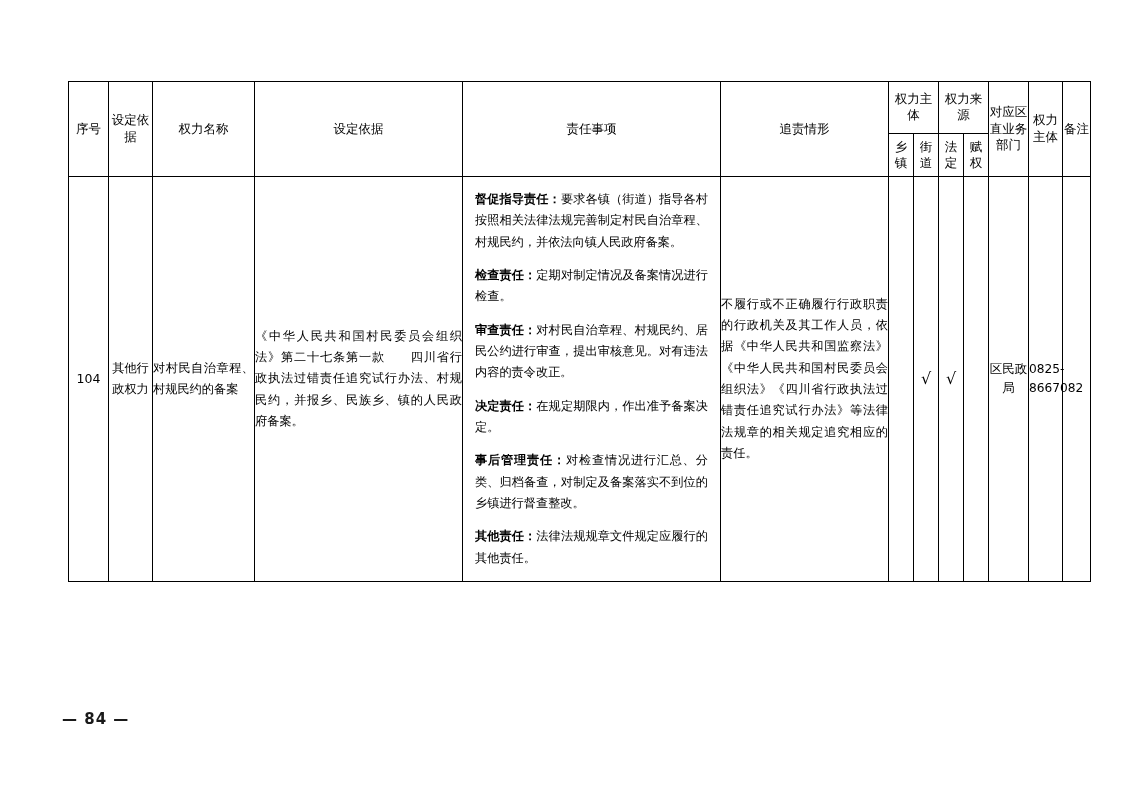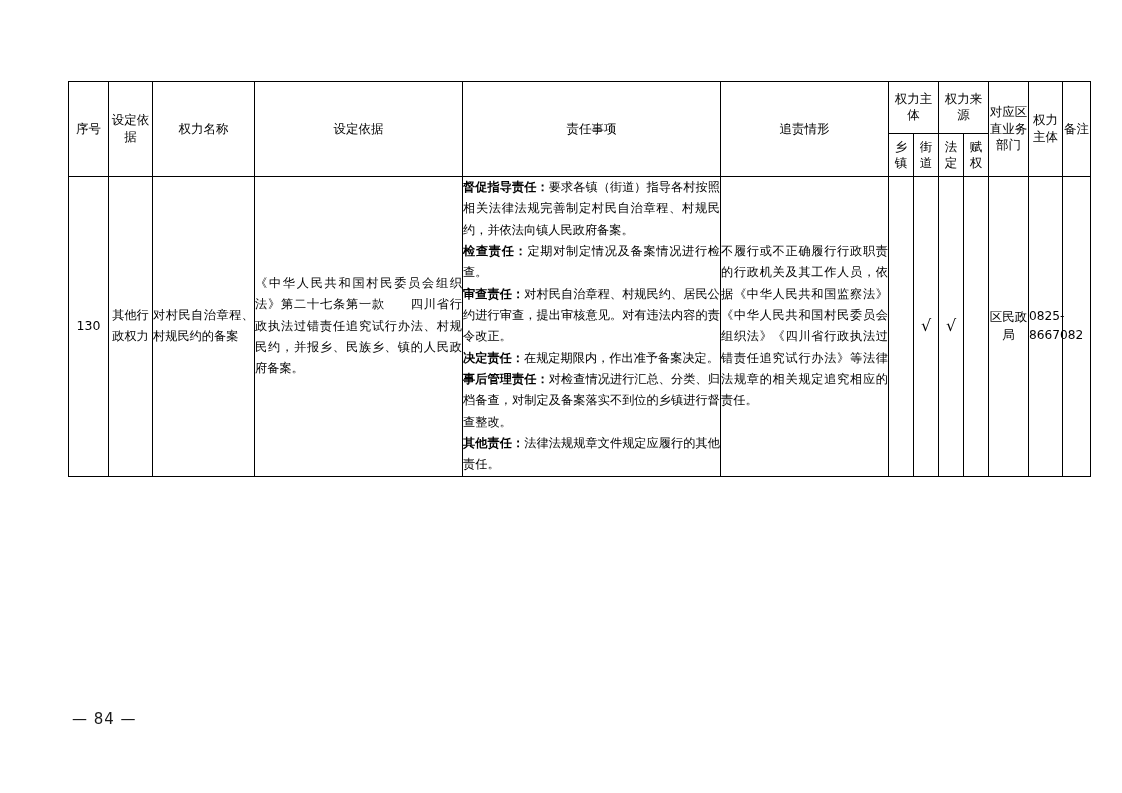--- a/index.html
+++ b/index.html
@@ -92,31 +92,32 @@
   }
   .phone {
     text-align: left;
     font-size: 12.2px;
     line-height: 1.6;
   }
   .lbl {
     font-weight: bold;
   }
   .para {
-    margin: 0;
+    margin: 12px;
     text-indent: 0;
   }
   .page-number {
     position: absolute;
-    left: 72px;
+    left: 62px;
     top: 710px;
     width: 200px;
     font-size: 15px;
     letter-spacing: 1px;
     color: #1a1a1a;
+    font-weight: bold;
   }
 </style>
 </head>
 <body>
 
 <div class="page">
 
   <table class="doc-table">
     <colgroup>
       <col style="width:40px">
@@ -151,21 +152,21 @@
       <tr>
         <td class="hd-sub">乡镇</td>
         <td class="hd-sub">街道</td>
         <td class="hd-sub">法定</td>
         <td class="hd-sub">赋权</td>
       </tr>
     </thead>
 
     <tbody>
       <tr>
-        <td class="cell seq">130</td>
+        <td class="cell seq">104</td>
         <td class="cell c-center">其他行政权力</td>
         <td class="cell c-just">对村民自治章程、村规民约的备案</td>
         <td class="cell c-just">《中华人民共和国村民委员会组织法》第二十七条第一款　　四川省行政执法过错责任追究试行办法、村规民约，并报乡、民族乡、镇的人民政府备案。</td>
         <td class="cell cell-top c-just">
           <div class="para"><span class="lbl">督促指导责任：</span><span>要求各镇（街道）指导各村按照相关法律法规完善制定村民自治章程、村规民约，并依法向镇人民政府备案。</span></div>
           <div class="para"><span class="lbl">检查责任：</span><span>定期对制定情况及备案情况进行检查。</span></div>
           <div class="para"><span class="lbl">审查责任：</span><span>对村民自治章程、村规民约、居民公约进行审查，提出审核意见。对有违法内容的责令改正。</span></div>
           <div class="para"><span class="lbl">决定责任：</span><span>在规定期限内，作出准予备案决定。</span></div>
           <div class="para"><span class="lbl">事后管理责任：</span><span>对检查情况进行汇总、分类、归档备查，对制定及备案落实不到位的乡镇进行督查整改。</span></div>
           <div class="para"><span class="lbl">其他责任：</span><span>法律法规规章文件规定应履行的其他责任。</span></div>

